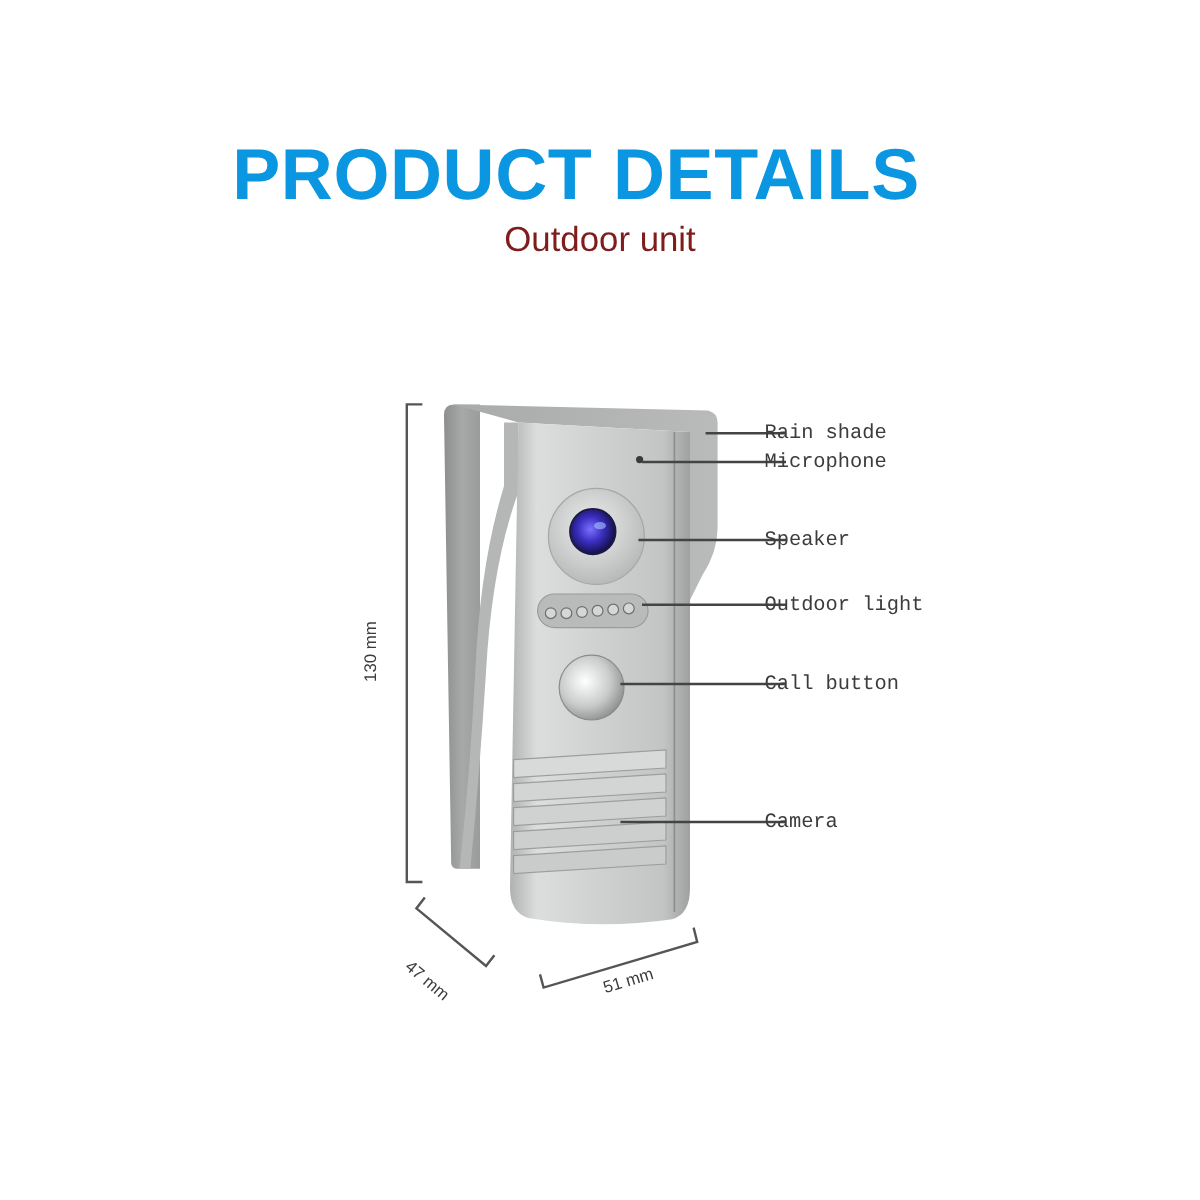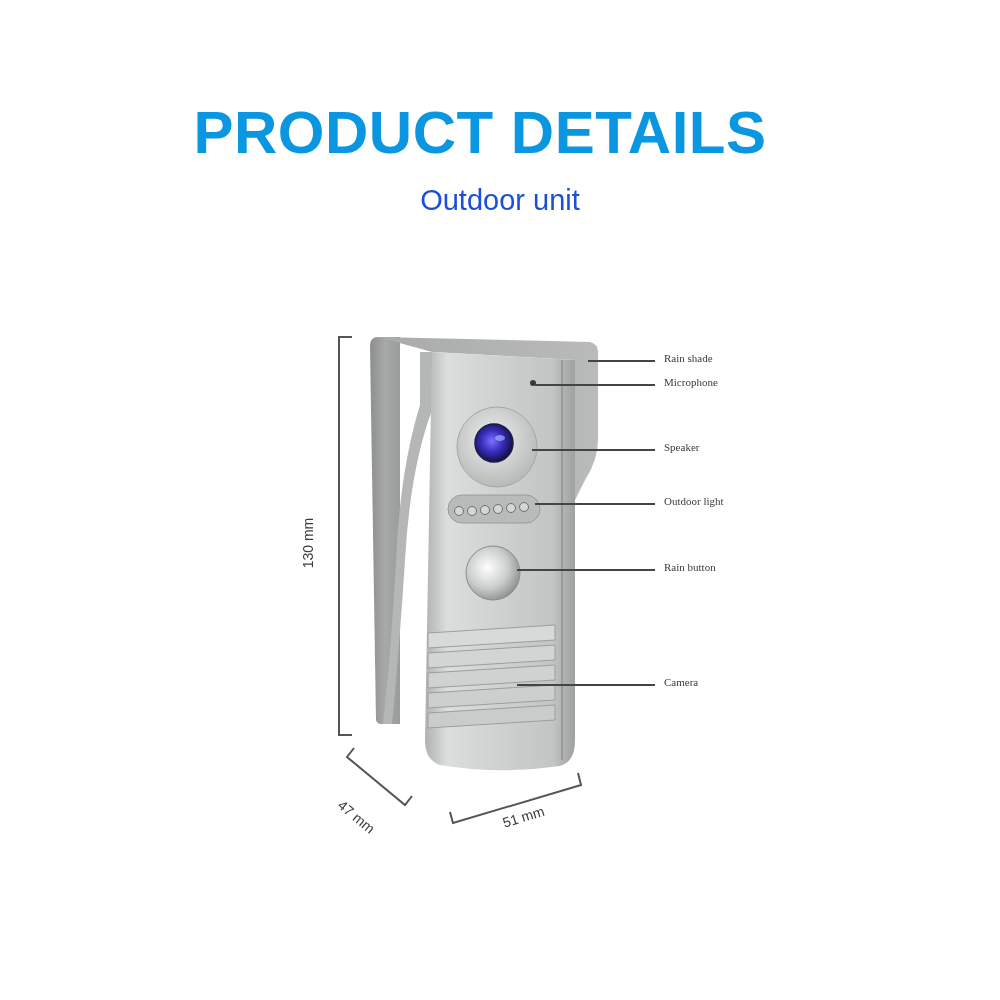--- a/index.html
+++ b/index.html
@@ -1,28 +1,28 @@
 <!DOCTYPE html>
 <html><head>
 <meta charset="utf-8">
 <style>
   html, body { margin: 0; padding: 0; background: #ffffff; }
   body { width: 1000px; height: 1000px; position: relative; overflow: hidden; font-family: "Liberation Sans", sans-serif; }
   .title {
-    position: absolute; left: 0; top: 103px; width: 960px; text-align: center;
+    position: absolute; left: 0; top: 116px; width: 960px; text-align: center;
     font-family: "Liberation Sans", sans-serif; font-weight: 700; font-size: 60px;
     color: #0a96e0; letter-spacing: 0.5px; line-height: 1;
   }
   .subtitle {
     position: absolute; left: 0; top: 186px; width: 1000px; text-align: center;
-    font-family: "Liberation Sans", sans-serif; font-size: 29px; color: #1d4ed8; line-height: 1;
+    font-family: "Liberation Sans", sans-serif; font-size: 29px; color: #7f1d1d; line-height: 1;
   }
   .label {
-    position: absolute; left: 664px; font-size: 11px; color: #3c3c3c; line-height: 1;
-    font-family: Liberation Serif, serif; white-space: nowrap;
+    position: absolute; left: 637px; font-size: 17px; color: #3c3c3c; line-height: 1;
+    font-family: Liberation Mono, monospace; white-space: nowrap;
   }
   .dim-label { position: absolute; font-size: 14px; color: #3c3c3c; white-space: nowrap; font-family: "Liberation Sans", sans-serif; }
   svg.device { position: absolute; left: 0; top: 0; }
 </style>
 </head>
 <body>
 
 <div class="title">PRODUCT DETAILS</div>
 <div class="subtitle">Outdoor unit</div>
 
@@ -108,18 +108,18 @@
     <path d="M352,337 L339,337 L339,735 L352,735"></path>
     <path d="M354,748 L347,757 L405,805 L412,796"></path>
     <path d="M450,812 L453,823 L581,785 L578,773"></path>
   </g>
 </svg>
 
 <div class="label" style="top:353px">Rain shade</div>
 <div class="label" style="top:377px">Microphone</div>
 <div class="label" style="top:442px">Speaker</div>
 <div class="label" style="top:496px">Outdoor light</div>
-<div class="label" style="top:562px">Rain button</div>
+<div class="label" style="top:562px">Call button</div>
 <div class="label" style="top:677px">Camera</div>
 
 <div class="dim-label" style="left:283px; top:535px; transform: rotate(-90deg); transform-origin: center;">130 mm</div>
 <div class="dim-label" style="left:340px; top:795px; transform: rotate(40deg); transform-origin: left center;">47 mm</div>
 <div class="dim-label" style="left:503px; top:815px; transform: rotate(-17deg); transform-origin: left center;">51 mm</div>
 
 </body></html>

